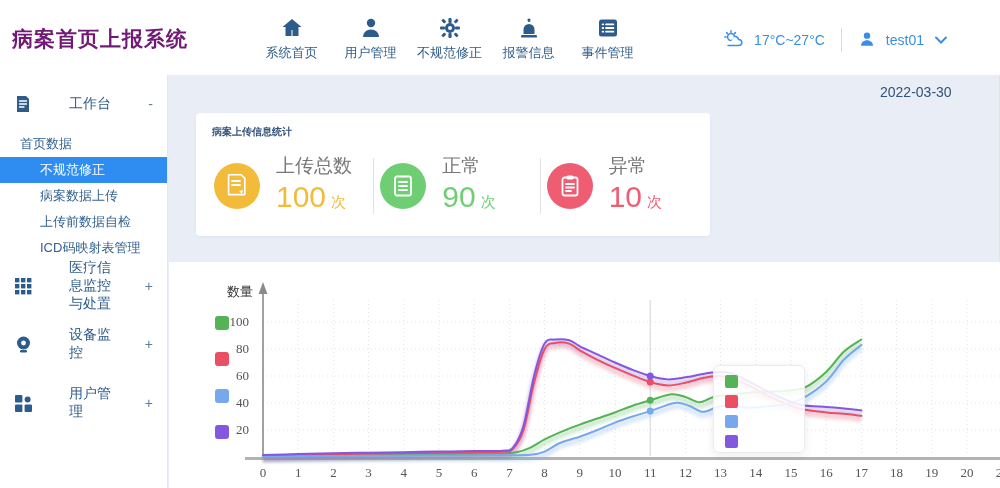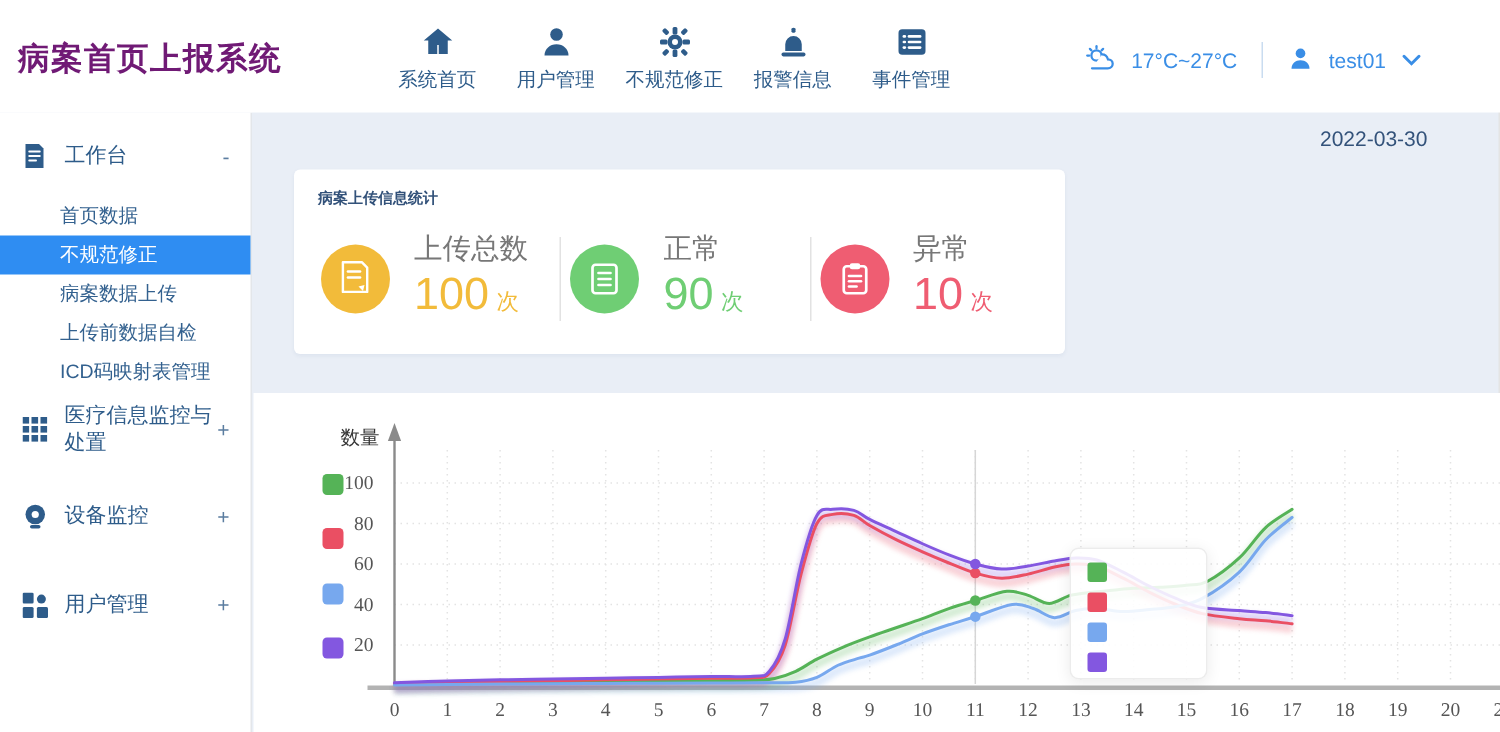--- a/index.html
+++ b/index.html
@@ -12,27 +12,27 @@
   .nav { position:absolute; left:252px; top:10px; display:flex; }
   .nav-item { width:79px; display:flex; flex-direction:column; align-items:center; cursor:pointer; }
   .nav-item .nav-ic { height:30px; display:flex; align-items:flex-end; justify-content:center; }
   .nav-item .nav-lb { font-size:13px; color:#2e5c8a; margin-top:4px; }
   .hdr-right { position:absolute; right:52px; top:28px; display:flex; align-items:center; color:#3a8ee6; font-size:14px; }
   .hdr-right .sep { width:1px; height:24px; background:#c9dcf0; margin:0 16px; }
   .hdr-right .grp { display:flex; align-items:center; gap:10px; cursor:pointer; }
 
   
   .sidebar { position:absolute; top:75px; left:0; width:168px; height:413px; background:#fff; border-right:1px solid #e3e6ea; z-index:4; }
-  .side-sec { display:flex; align-items:center; height:30px; padding:0 14px; color:#2e5c8a; font-size:14px; cursor:pointer; }
+  .side-sec { display:flex; align-items:center; height:30px; padding:0 14px; color:#2e5c8a; font-size:14px; cursor:pointer;gap:26px; }
   .side-sec .sic { width:18px; height:18px; margin-right:11px; display:flex; align-items:center; justify-content:center; }
   .side-sec .stx { flex:1; }
   .side-sec .tog { font-size:14px; color:#5b7fa0; color:#5b7da0; }
   .side-child { height:26px; line-height:26px; padding-left:40px; font-size:13px; color:#33618f; cursor:pointer; }
   .side-child.active { background:#2f8df2; color:#fff; }
-  .m-t1 { margin-top:14px; } .m-t2 { margin-top:12px; }
+  .m-t1 { margin-top:14px; } .m-t2 { margin-top:12px;padding-left:20px; }
   .gap1 { height:10px; } .gap2 { height:28px; } .gap3 { height:29px; }
 
   
   .crumb-row { position:absolute; top:84px; left:200px; font-size:14px; color:#33527a; z-index:2;}
   .crumb-row .bc-sep { margin:0 6px; color:#33527a; }
   .page-date { position:absolute; top:84px; left:880px; font-size:14px; color:#33527a; z-index:2;}
 
   .stats-card { position:absolute; top:113px; left:196px; width:514px; height:123px; background:#fff; border-radius:4px; box-shadow:0 1px 3px rgba(40,70,120,.06); z-index:2; }
   .stats-title { padding:12px 0 0 16px; font-size:10px; color:#33527a; font-weight:bold; }
   .stats-row { display:flex; align-items:center; margin-top:14px; padding:0 10px 0 18px; }

